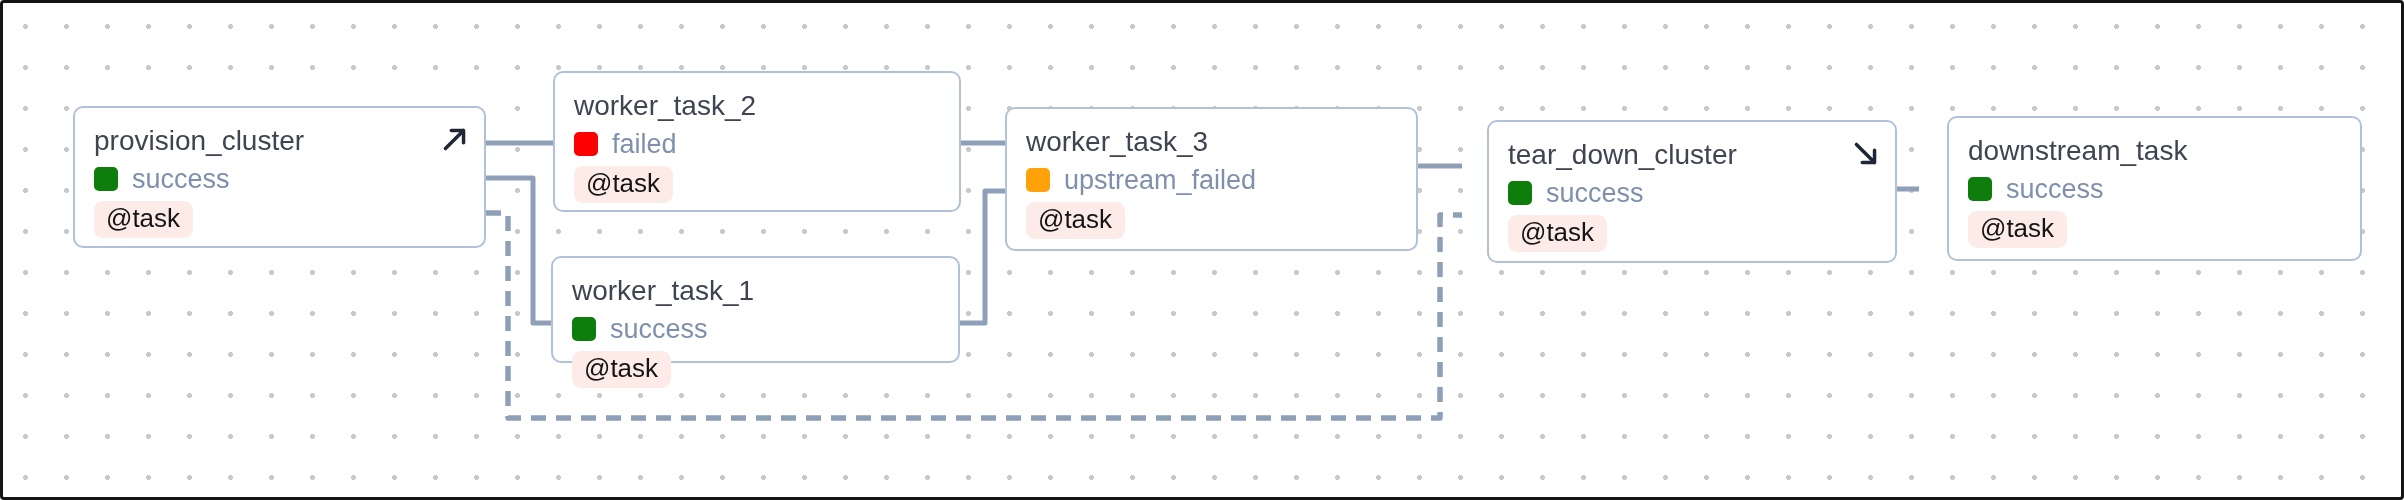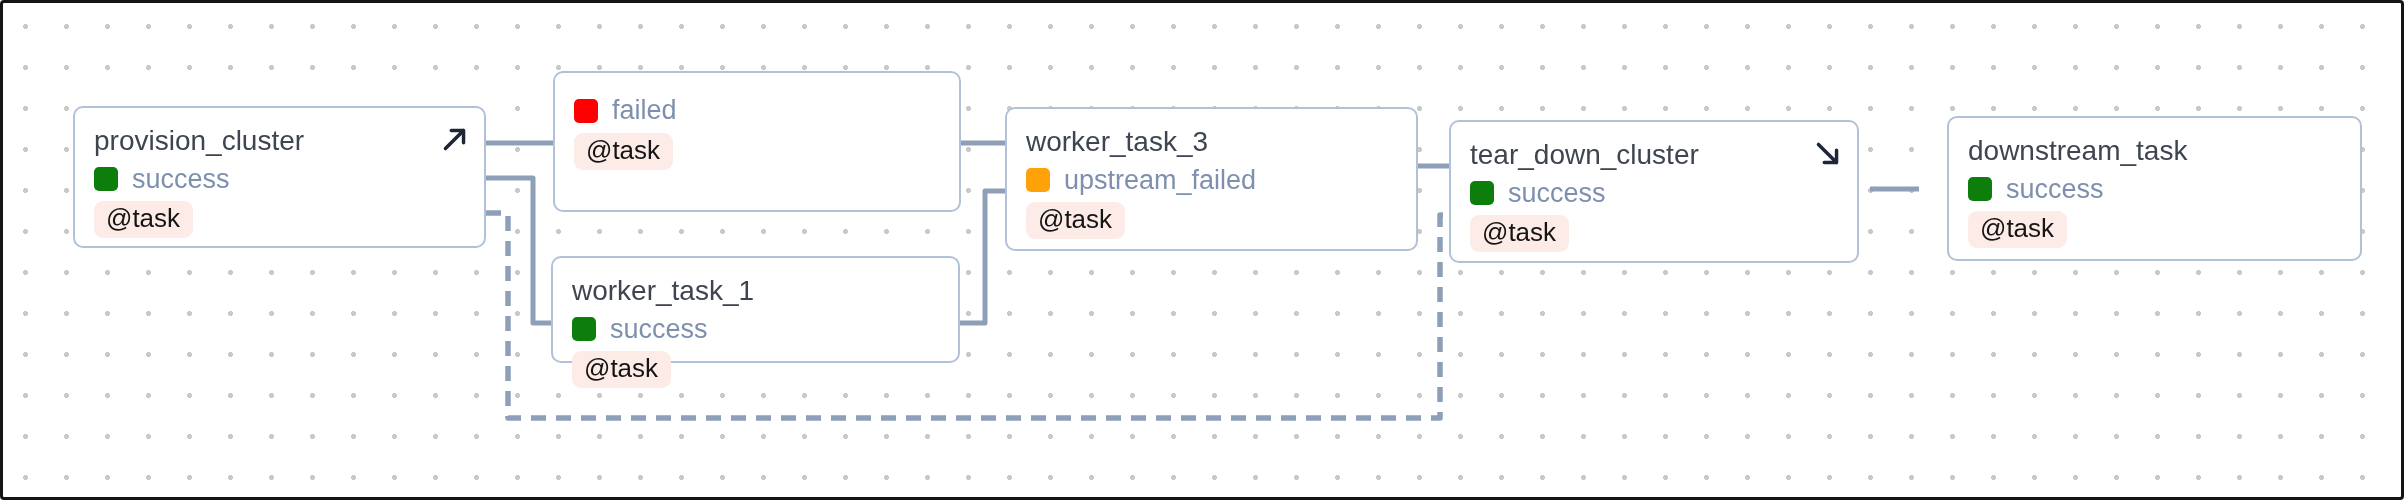--- a/index.html
+++ b/index.html
@@ -110,20 +110,21 @@
     <div class="status-row">
       <div class="status-swatch" style="background-color: rgb(13, 126, 12);"></div>
       <div class="status-label">success</div>
     </div>
     <div class="badge-row">
       <span class="badge">@task</span>
     </div>
   </div>
 
   <div class="node" style="left:550px; top:68px; width:408px; height:141px;">
+    <div class="node-title">worker_task_2</div>
     <div class="status-row">
       <div class="status-swatch" style="background-color: rgb(254, 0, 0);"></div>
       <div class="status-label">failed</div>
     </div>
     <div class="badge-row">
       <span class="badge">@task</span>
     </div>
   </div>
 
   <div class="node" style="left:548px; top:253px; width:409px; height:107px;">
@@ -141,21 +142,21 @@
     <div class="node-title">worker_task_3</div>
     <div class="status-row">
       <div class="status-swatch" style="background-color: rgb(255, 162, 10);"></div>
       <div class="status-label">upstream_failed</div>
     </div>
     <div class="badge-row">
       <span class="badge">@task</span>
     </div>
   </div>
 
-  <div class="node" style="left:1446px; top:117px; width:410px; height:143px;">
+  <div class="node" style="left:1484px; top:117px; width:410px; height:143px;">
     <div class="node-title">tear_down_cluster</div>
     <svg class="corner-icon" viewBox="0 0 24 24">
       <path d="M5 5 L19 19 M19 9.5 V19 H9.5" fill="none" stroke="#1e2637" stroke-width="2.7" stroke-linecap="round" stroke-linejoin="round"></path>
     </svg>
     <div class="status-row">
       <div class="status-swatch" style="background-color: rgb(13, 126, 12);"></div>
       <div class="status-label">success</div>
     </div>
     <div class="badge-row">
       <span class="badge">@task</span>

